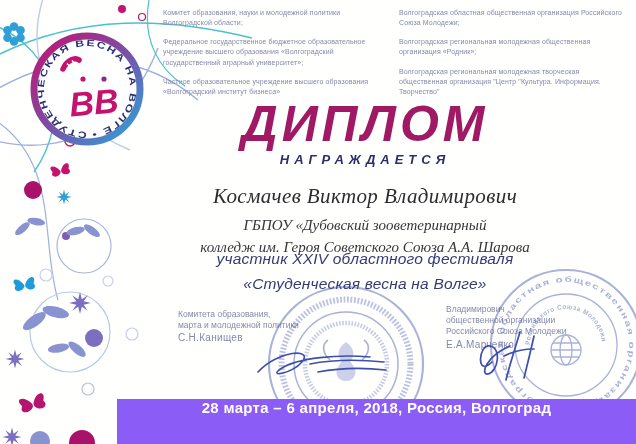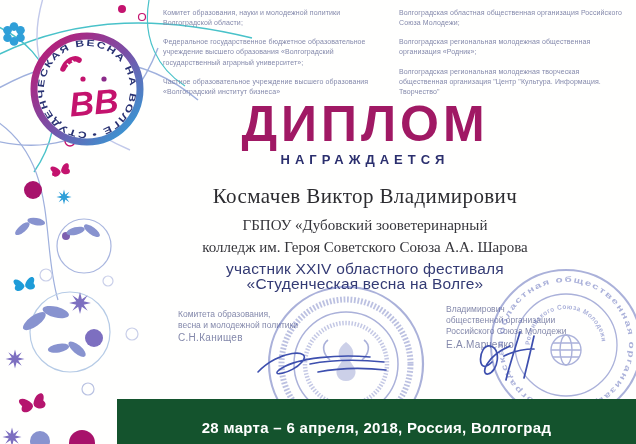--- a/index.html
+++ b/index.html
@@ -6,43 +6,43 @@
   .page{
     position:relative;width:636px;height:444px;background:#fffffe;overflow:hidden;
     font-family:"Liberation Sans",sans-serif;
   }
   .decor{position:absolute;left:0;top:0;z-index:0;}
   .logo{position:absolute;left:27px;top:29px;z-index:2;}
   .org{position:absolute;top:8px;width:226px;z-index:3;color:#8489ab;font-size:7px;line-height:1.45;letter-spacing:.1px;}
   .org p{margin:0 0 9px 0;}
   .org-left{left:163px;}
   .org-right{left:399px;}
-  .cline{position:absolute;left:100px;width:530px;text-align:center;z-index:3;}
+  .cline{position:absolute;left:100px;width:530px;text-align:center;z-index:3;font-style:italic;}
   .title{top:95px;font-size:50px;font-weight:bold;color:#a01964;letter-spacing:4px;}
   .subtitle{top:152px;font-size:13px;font-weight:bold;color:#2b2f6e;letter-spacing:5px;}
   .recipient{top:184px;font-family:"Liberation Serif",serif;font-size:21px;color:#2c2c30;letter-spacing:.4px;}
   .inst1{top:217px;}
   .inst2{top:239px;}
   .inst{font-family:"Liberation Serif",serif;font-size:15px;color:#35353a;}
   .award{font-size:15.5px;font-weight:500;color:#343b74;letter-spacing:.2px;}
-  .award1{top:260px;}
+  .award1{top:250px;}
   .award2{top:275px;}
   .signer{position:absolute;z-index:3;color:#8489ab;font-size:8.5px;line-height:1.32;}
   .signer-left{left:178px;top:309px;}
   .signer-right{left:446px;top:304px;}
   .signer .name{font-size:10px;letter-spacing:.3px;}
   .stamp{position:absolute;z-index:4;opacity:.45;}
   .stamp-left{left:264px;top:282px;}
   .stamp-right{left:487px;top:266px;}
   .sig{position:absolute;z-index:5;}
   .sig-left{left:252px;top:342px;}
   .sig-right{left:462px;top:322px;}
   .banner{
-    position:absolute;left:117px;right:0;top:399px;bottom:0;z-index:6;background:#14532d;
-    display:flex;align-items:flex-start;justify-content:center;padding-top:20px;box-sizing:border-box;text-align:right;
+    position:absolute;left:117px;right:0;top:399px;bottom:0;z-index:6;background:#8b5cf6;
+    display:flex;align-items:flex-start;justify-content:center;padding-top:0;box-sizing:border-box;text-align:right;
   }
   .banner span{color:#ffffff;font-weight:bold;font-size:15px;letter-spacing:.3px;}
 </style>
 </head>
 <body>
 
 <div class="page">
 
   <svg class="decor" width="636" height="444" viewBox="0 0 636 444">
     <defs>
@@ -141,21 +141,21 @@
   <div class="cline title">ДИПЛОМ</div>
   <div class="cline subtitle">НАГРАЖДАЕТСЯ</div>
   <div class="cline recipient">Космачев Виктор Владимирович</div>
   <div class="cline inst inst1">ГБПОУ «Дубовский зооветеринарный</div>
   <div class="cline inst inst2">колледж им. Героя Советского Союза А.А. Шарова</div>
   <div class="cline award award1">участник XXIV областного фестиваля</div>
   <div class="cline award award2">«Студенческая весна на Волге»</div>
 
   <div class="signer signer-left">
     <div>Комитета образования,</div>
-    <div>весна и молодежной политики</div>
+    <div>марта и молодежной политики</div>
     <div class="name">С.Н.Канищев</div>
   </div>
   <div class="signer signer-right">
     <div>Владимирович</div>
     <div>общественной организации</div>
     <div>Российского Союза Молодежи</div>
     <div class="name">Е.А.Марченко</div>
   </div>
 
   <svg class="stamp stamp-left" width="164" height="164" viewBox="0 0 164 164">

